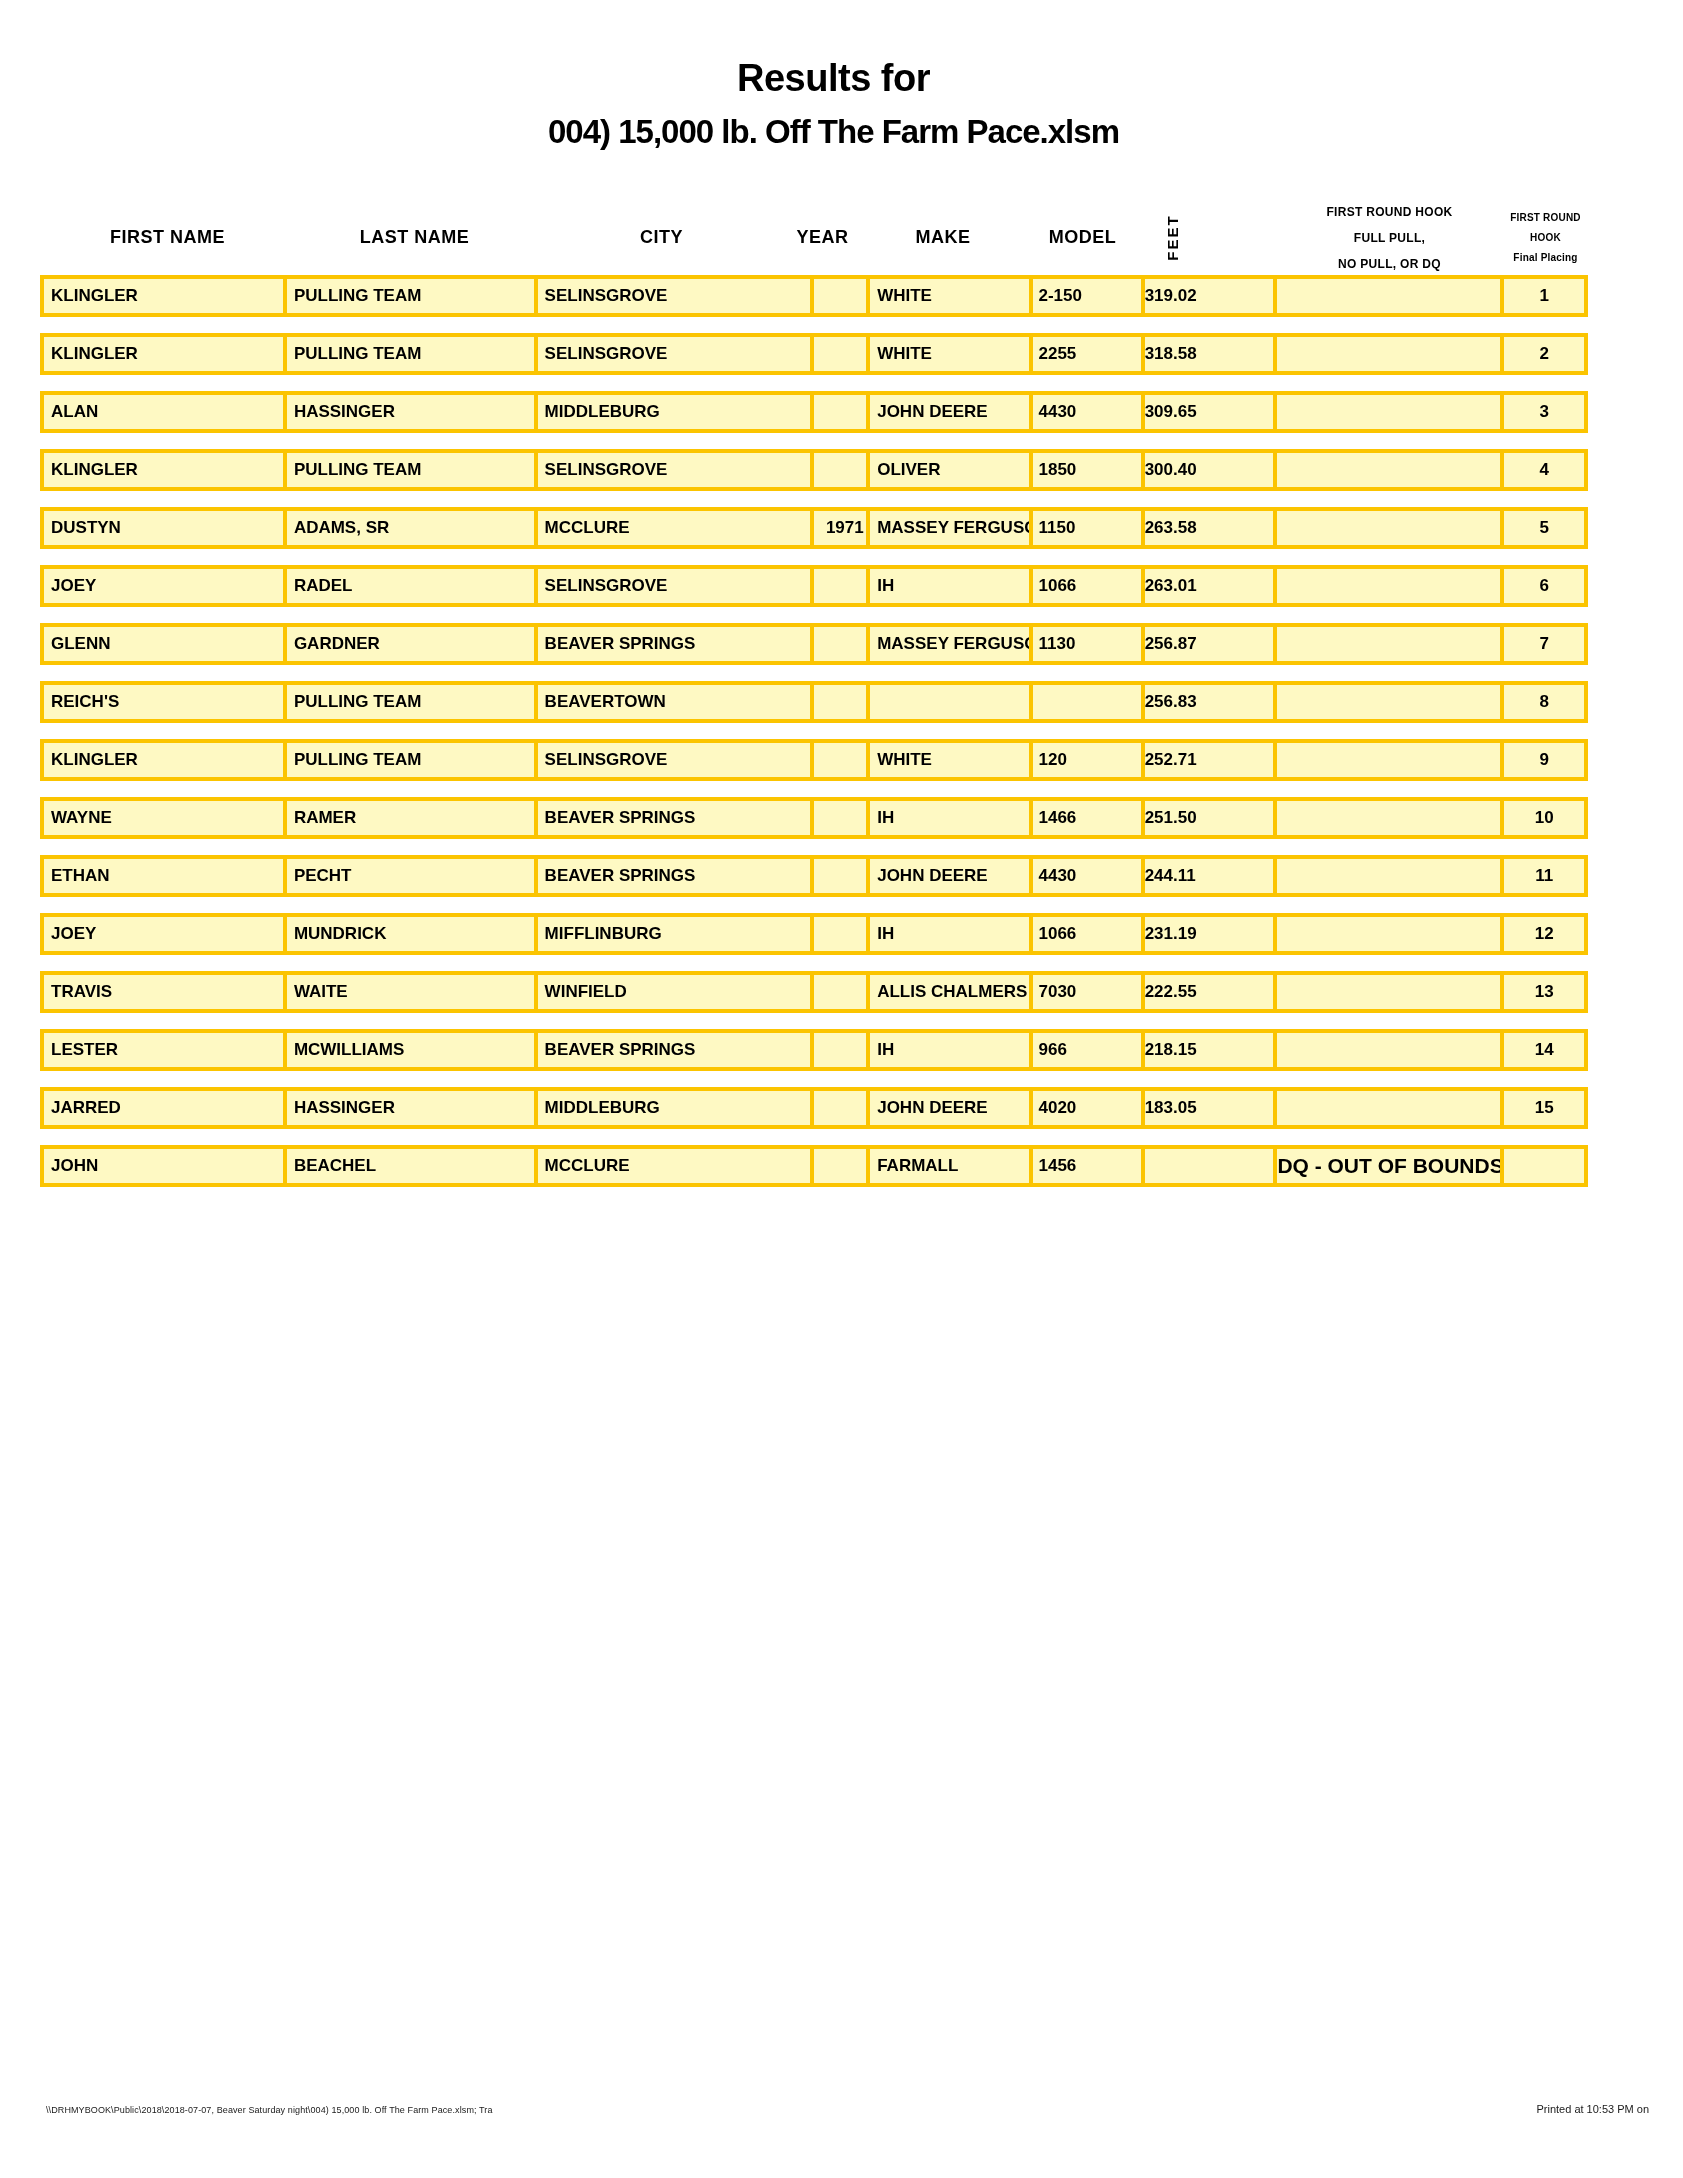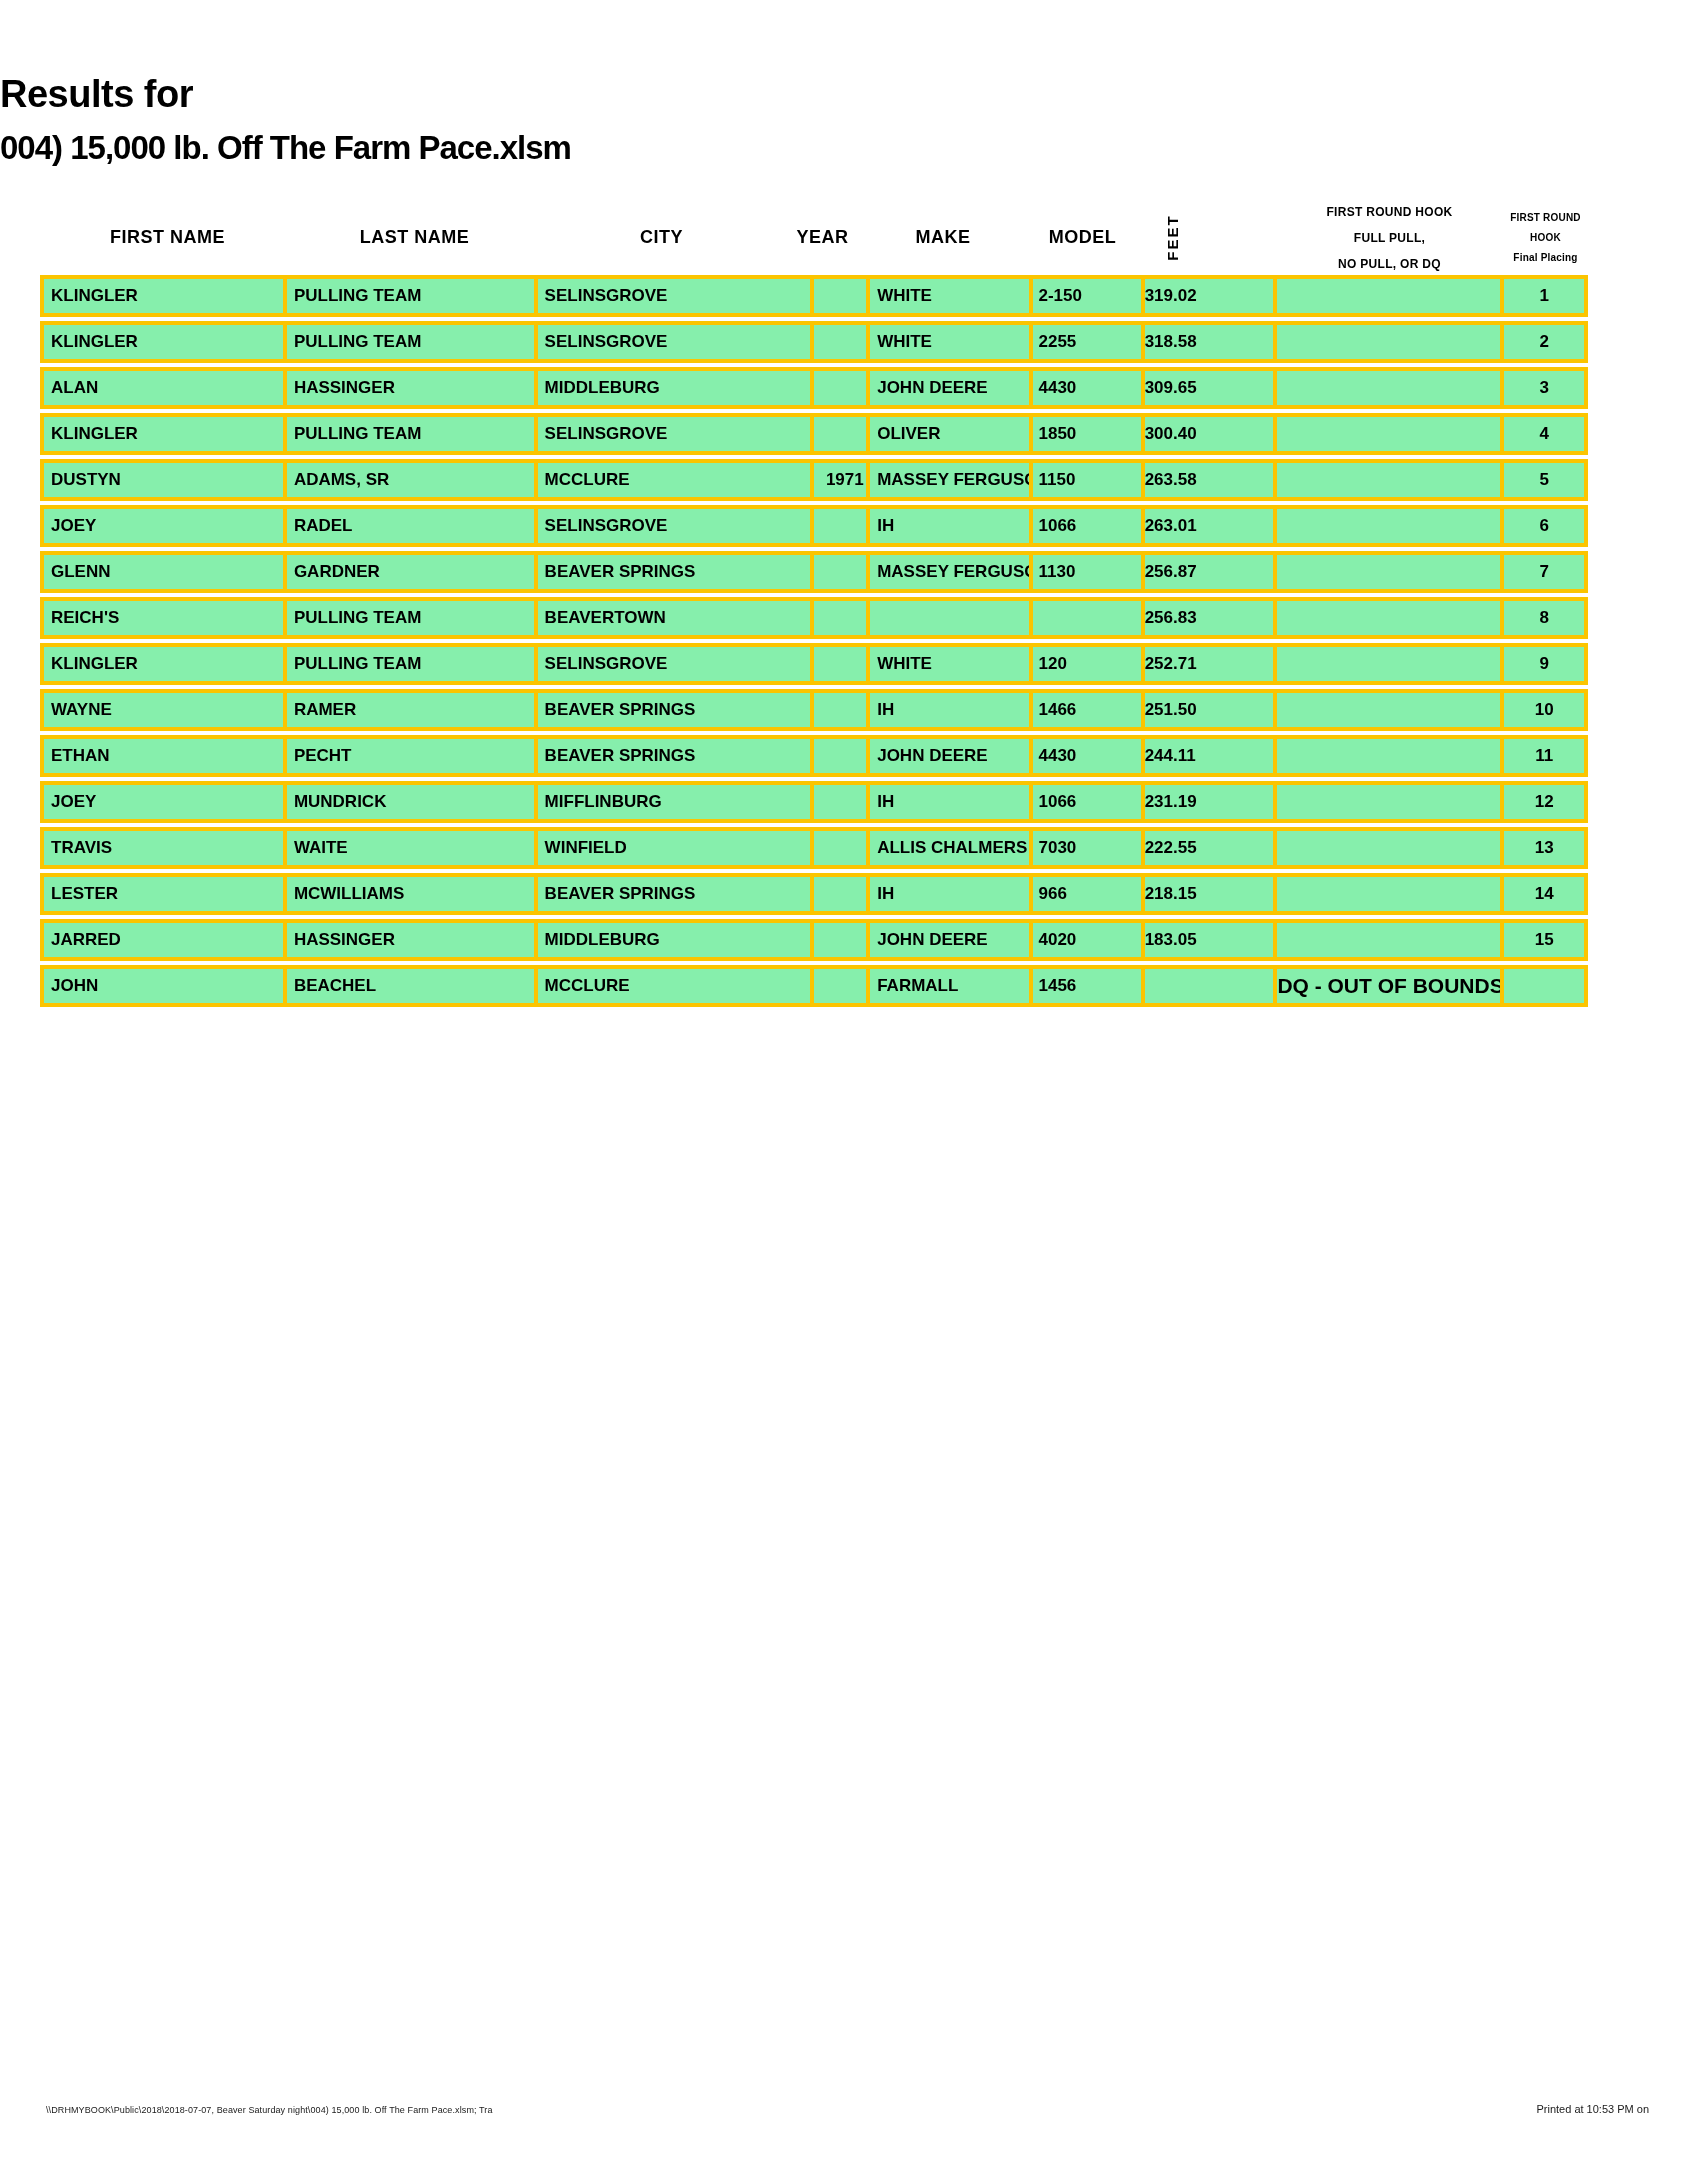--- a/index.html
+++ b/index.html
@@ -12,22 +12,21 @@
     width:var(--page-w);height:var(--page-h);
     background:#ffffff;
     font-family:"Liberation Sans","DejaVu Sans",sans-serif;
     color:#000;
     position:relative;
     overflow:hidden;
   }
   
   .title-block{
     position:absolute;top:57px;left:0;width:1667px;
-    text-align:left;
-    margin-top:16px;
+    text-align:center;
   }
   .title-line1{
     font-size:38px;font-weight:800;letter-spacing:-0.5px;
     margin:0 0 13px 0;
   }
   .title-line2{
     font-size:33px;font-weight:800;letter-spacing:-1px;
     margin:0;
   }
   
@@ -51,22 +50,22 @@
     position:relative;left:-34px;
   }
   .hw1{width:247px}.hw2{width:247px}.hw3{width:247px}.hw4{width:75px}
   .hw5{width:166px}.hw6{width:113px}.hw7{width:135px}.hw8{width:231px}.hw9{width:81px}
 
   .t-row{
     display:flex;
     width:1548px;height:42px;
     border:4px solid var(--gold);
     box-sizing:border-box;
-    margin-bottom:4px;
-    background:#86efac;
+    margin-bottom:16px;
+    background:#fef9c3;
   }
   .cell{
     box-sizing:border-box;
     border-right:4px solid var(--gold);
     overflow:hidden;white-space:nowrap;
     font-weight:bold;font-size:17px;line-height:34px;
     padding-left:7px;
   }
   .c1{width:247px}.c2{width:255px}.c3{width:281px}
   .c4{width:57px;padding-left:12px}

